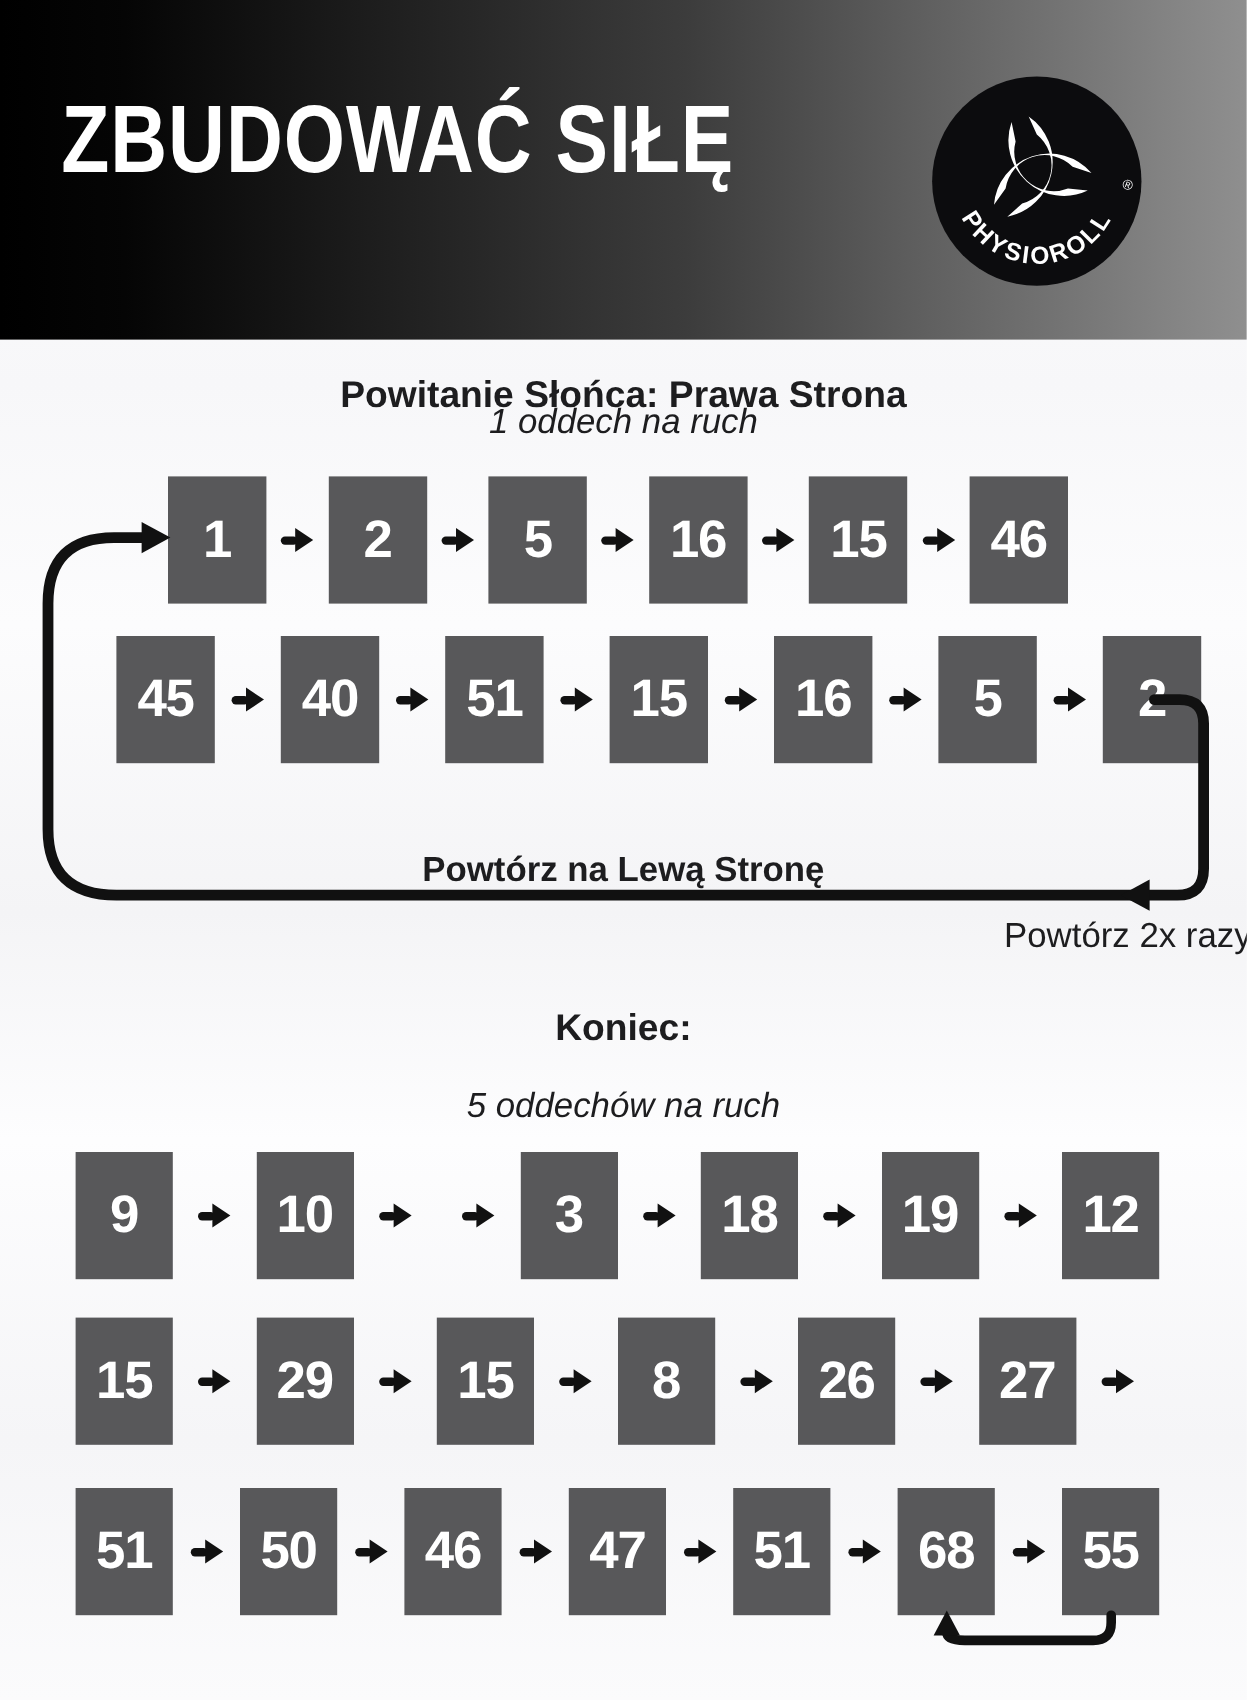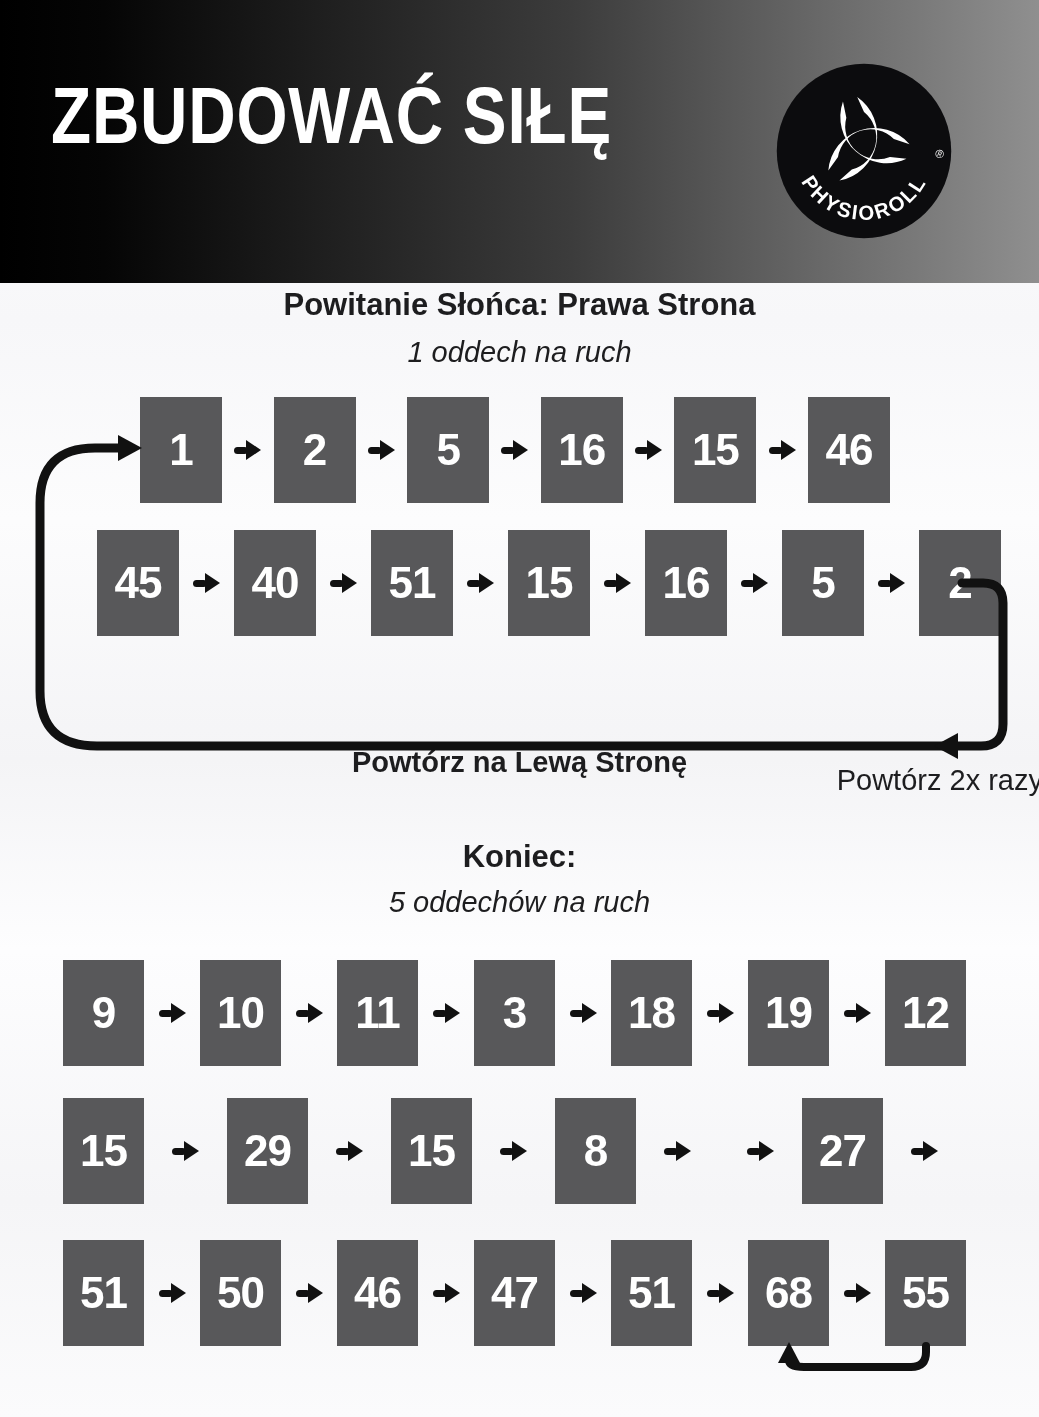--- a/index.html
+++ b/index.html
@@ -22,26 +22,26 @@
   .logo{position:absolute;left:775px;top:62px;width:178px;height:178px;}
 
   
   .h-bold{position:absolute;left:0;width:1039px;text-align:center;margin:0;
     color:#1d1d1f;font-weight:700;font-size:31px;line-height:34px;}
   .h-italic{position:absolute;left:0;width:1039px;text-align:center;margin:0;
     color:#1d1d1f;font-style:italic;font-weight:400;font-size:29px;line-height:32px;}
   .h-regular{position:absolute;left:4px;width:1039px;text-align:right;margin:0;
     color:#1d1d1f;font-weight:400;font-size:29px;line-height:32px;}
 
-  .sun-title{top:288px;}
+  .sun-title{top:312px;}
   .sun-subtitle{top:336px;}
-  .loop-label{top:731px;font-size:29px;margin-top:14px;}
+  .loop-label{top:694px;font-size:29px;margin-top:14px;}
   .repeat-label{top:764px;}
   .finish-title{top:840px;}
-  .finish-subtitle{top:886px;}
+  .finish-subtitle{top:906px;}
 
   
   .flow-row{position:absolute;height:106px;display:flex;align-items:center;justify-content:space-between;}
   .nbox{flex:0 0 auto;width:82px;height:106px;background:#58585a;
     display:flex;align-items:center;justify-content:center;}
   .finish .nbox{width:81px;}
   .nbox-label{color:#ffffff;font-weight:700;font-size:44px;letter-spacing:-1px;}
   .farrow{flex:1 1 0;display:flex;align-items:center;justify-content:center;}
   .farrow .stem{display:block;width:14px;height:7px;background:#111111;border-radius:4px;}
   .farrow .head{display:block;width:0;height:0;margin-left:-2px;
@@ -178,23 +178,20 @@
         <span class="stem"></span>
         <span class="head"></span>
       </span>
     <div class="nbox">
         <span class="nbox-label">10</span>
       </div>
     <span class="farrow">
         <span class="stem"></span>
         <span class="head"></span>
       </span>
-    <div class="nbox">
-        <span class="nbox-label">11</span>
-      </div>
     <span class="farrow">
         <span class="stem"></span>
         <span class="head"></span>
       </span>
     <div class="nbox">
         <span class="nbox-label">3</span>
       </div>
     <span class="farrow">
         <span class="stem"></span>
         <span class="head"></span>
@@ -240,20 +237,23 @@
         <span class="stem"></span>
         <span class="head"></span>
       </span>
     <div class="nbox">
         <span class="nbox-label">8</span>
       </div>
     <span class="farrow">
         <span class="stem"></span>
         <span class="head"></span>
       </span>
+    <div class="nbox">
+        <span class="nbox-label">26</span>
+      </div>
     <span class="farrow">
         <span class="stem"></span>
         <span class="head"></span>
       </span>
     <div class="nbox">
         <span class="nbox-label">27</span>
       </div>
     <span class="farrow">
         <span class="stem"></span>
         <span class="head"></span>

